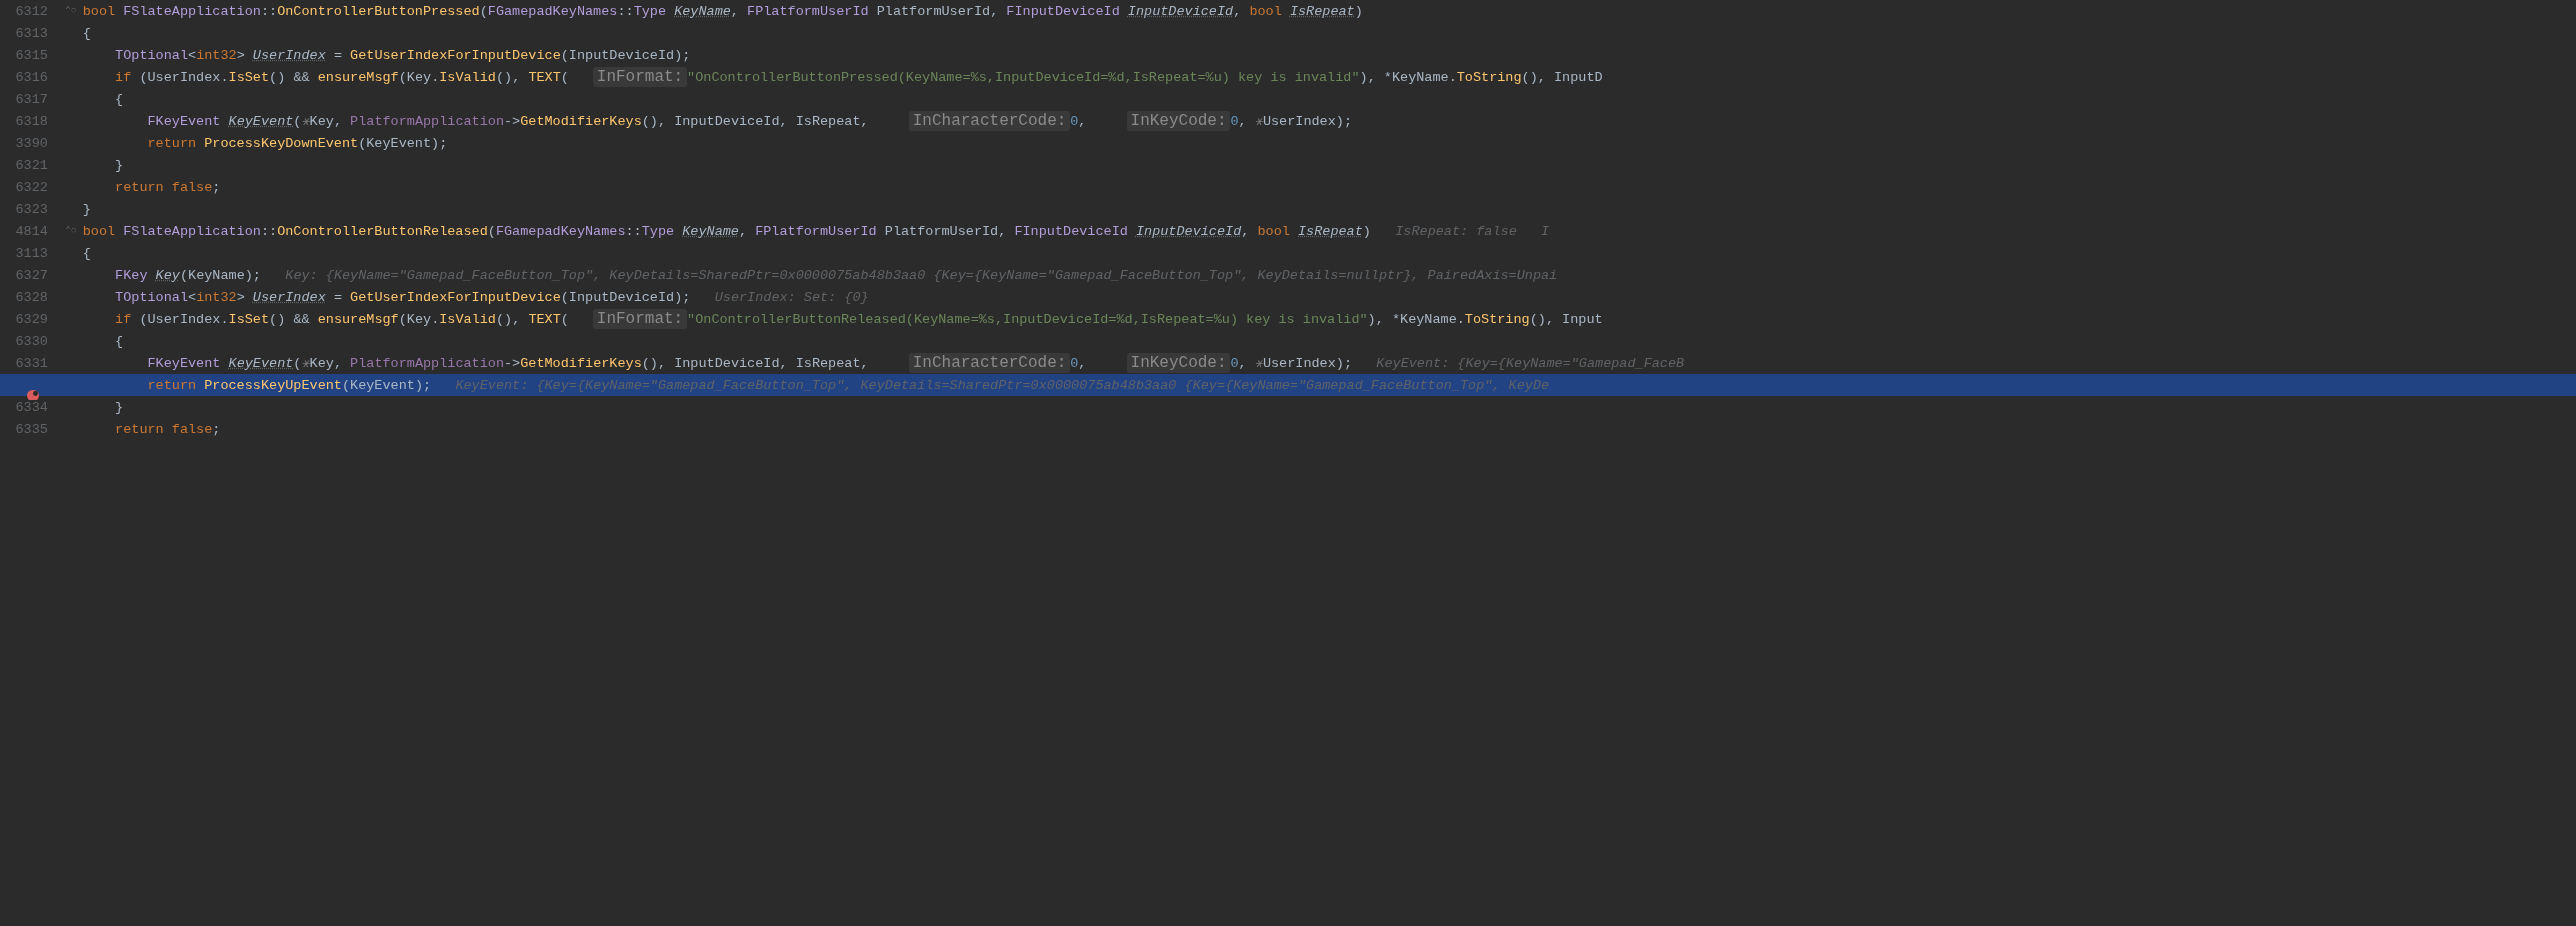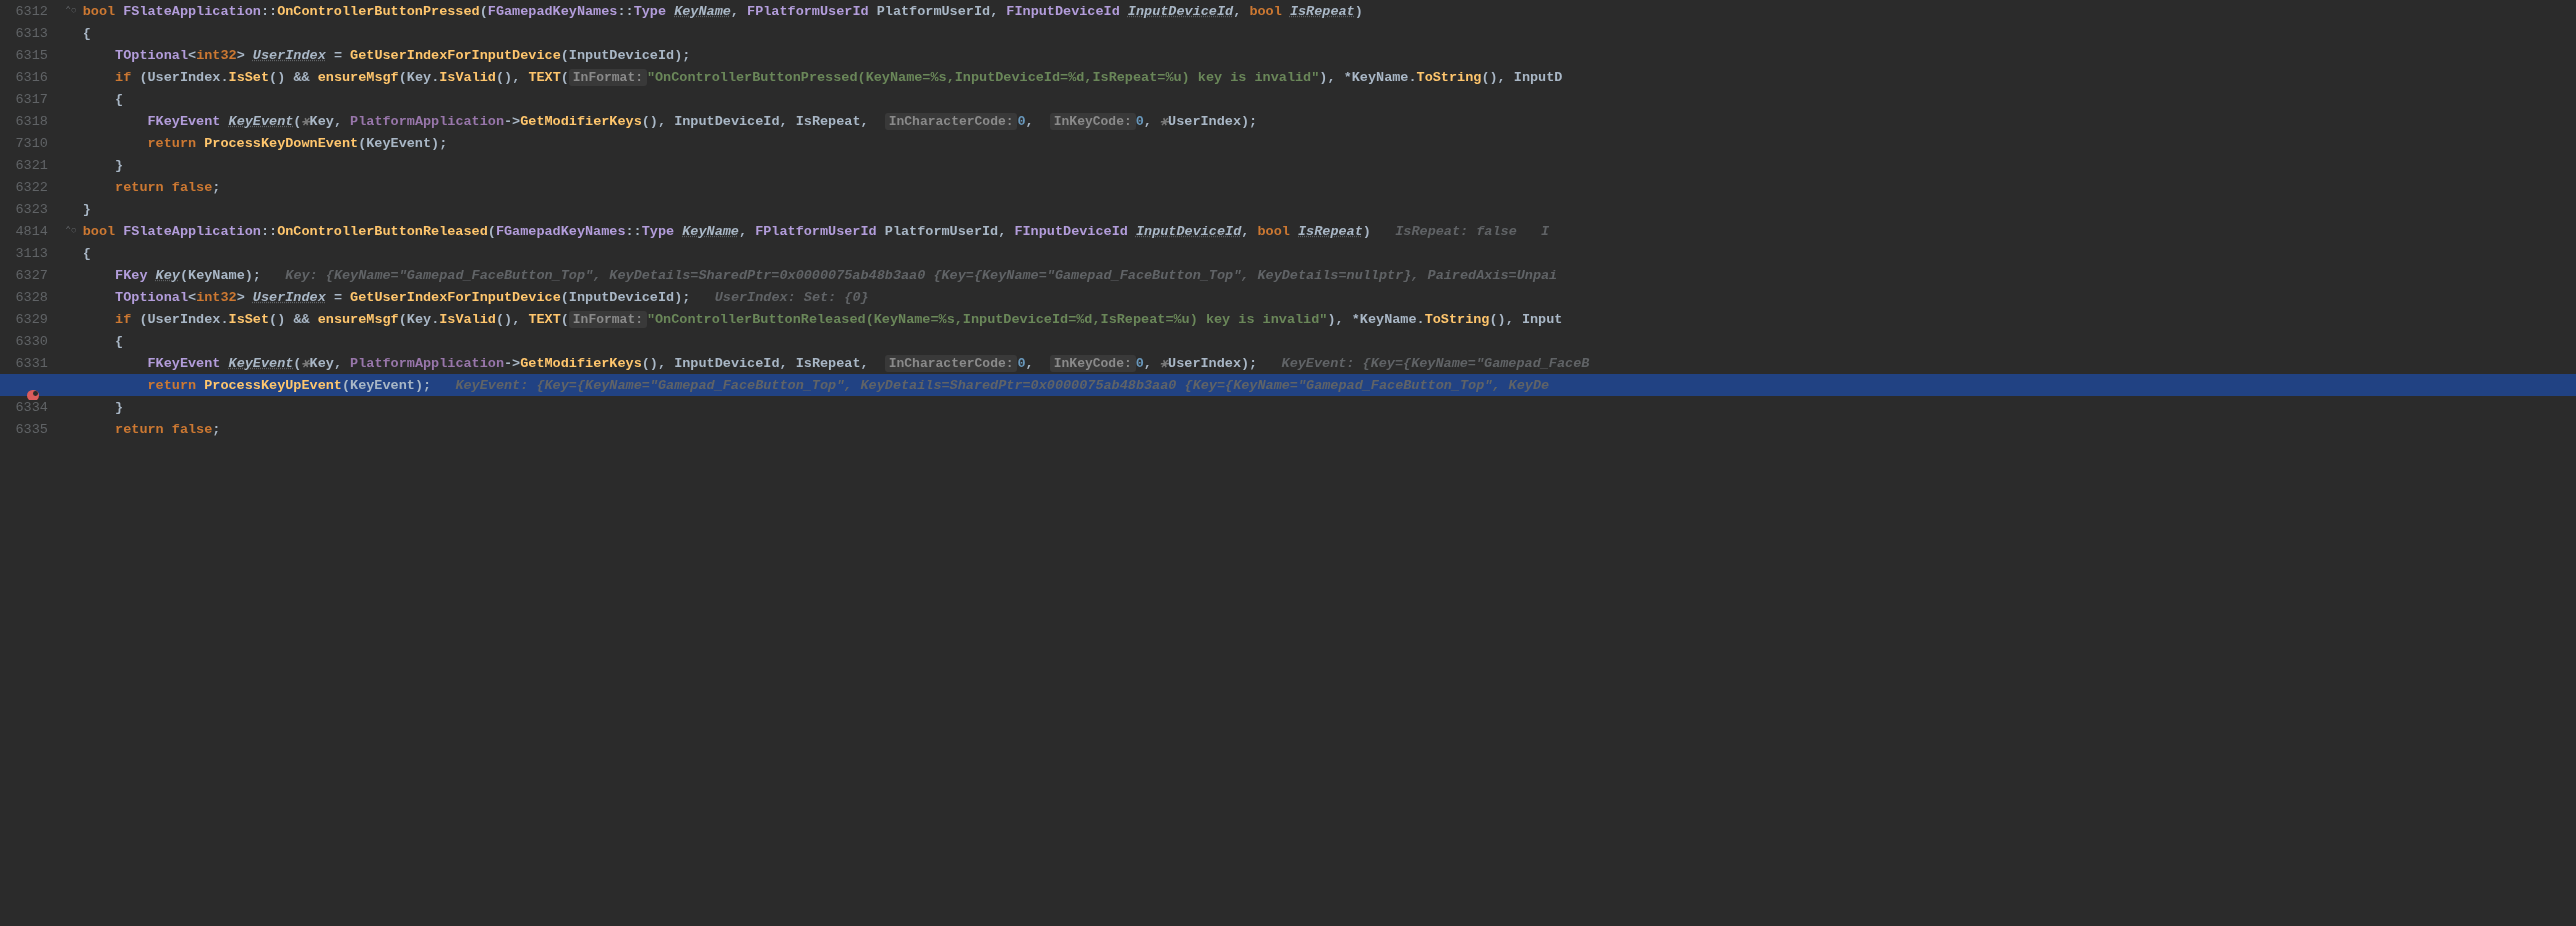--- a/index.html
+++ b/index.html
@@ -43,29 +43,29 @@
   .bp::after {
     content: '';
     position: absolute;
     width: 4.8px;
     height: 4.8px;
     background: #2b2b2b;
     border-radius: 50%;
     top: 1px;
     right: 1px;
   }
-  .code { padding-left: 7.7px; white-space: pre; font-weight: bold; }
+  .code { padding-left: 7.7px; white-space: pre; }
   .kw { color: #cc7832; }
   .type { color: #b39ddb; }
   .fn { color: #ffc66d; }
   .str { color: #6a8759; }
   .num { color: #6897bb; }
   .param { color: #a9b7c6; font-style: italic; text-decoration: underline dotted #606366; }
   .hint { color: #787878; font-style: italic; }
-  .hintbox { background: #393939; color: #8a8a8a; padding: 1px 3.9px; border-radius: 2.9px; font-size: 13px; font-style: normal; }
+  .hintbox { background: #393939; color: #8a8a8a; padding: 1px 3.9px; border-radius: 2.9px; font-size: 16px; font-style: normal; margin-left: 24px; }
   .member { color: #9876aa; }
   .inline { color: #606366; font-style: italic; text-align: right; }
 </style>
 </head>
 <body>
 
 <div class="editor">
 
 <div class="line">
   <div class="gutter"><span>6312</span><span class="fold">⌃○</span></div>
@@ -93,21 +93,21 @@
   <div class="code">    <span>{</span></div>
 </div>
 
 <div class="line">
   <div class="gutter"><span>6318</span></div>
   <div class="code">        <span class="type">FKeyEvent</span> <span class="param">KeyEvent</span><span>(</span><span class="hint">⚹</span><span>Key</span><span>, </span><span class="member">PlatformApplication</span><span>-&gt;</span><span class="fn">GetModifierKeys</span><span>(</span><span>)</span><span>, </span><span>InputDeviceId</span><span>, </span><span>IsRepeat</span><span>, </span> <span class="hintbox">InCharacterCode:</span><span class="num">0</span><span>, </span> <span class="hintbox">InKeyCode:</span><span class="num">0</span><span>, </span><span class="hint">⚹</span><span>UserIndex</span><span>)</span><span>;</span></div>
 </div>
 
 
 <div class="line">
-  <div class="gutter"><span>7310</span></div>
+  <div class="gutter"><span>3390</span></div>
   <div class="code">        <span class="kw">return</span> <span class="fn">ProcessKeyDownEvent</span><span>(</span><span>KeyEvent</span><span>)</span><span>;</span></div>
 </div>
 
 <div class="line">
   <div class="gutter"><span>6321</span></div>
   <div class="code">    <span>}</span></div>
 </div>
 
 <div class="line">
   <div class="gutter"><span>6322</span></div>

